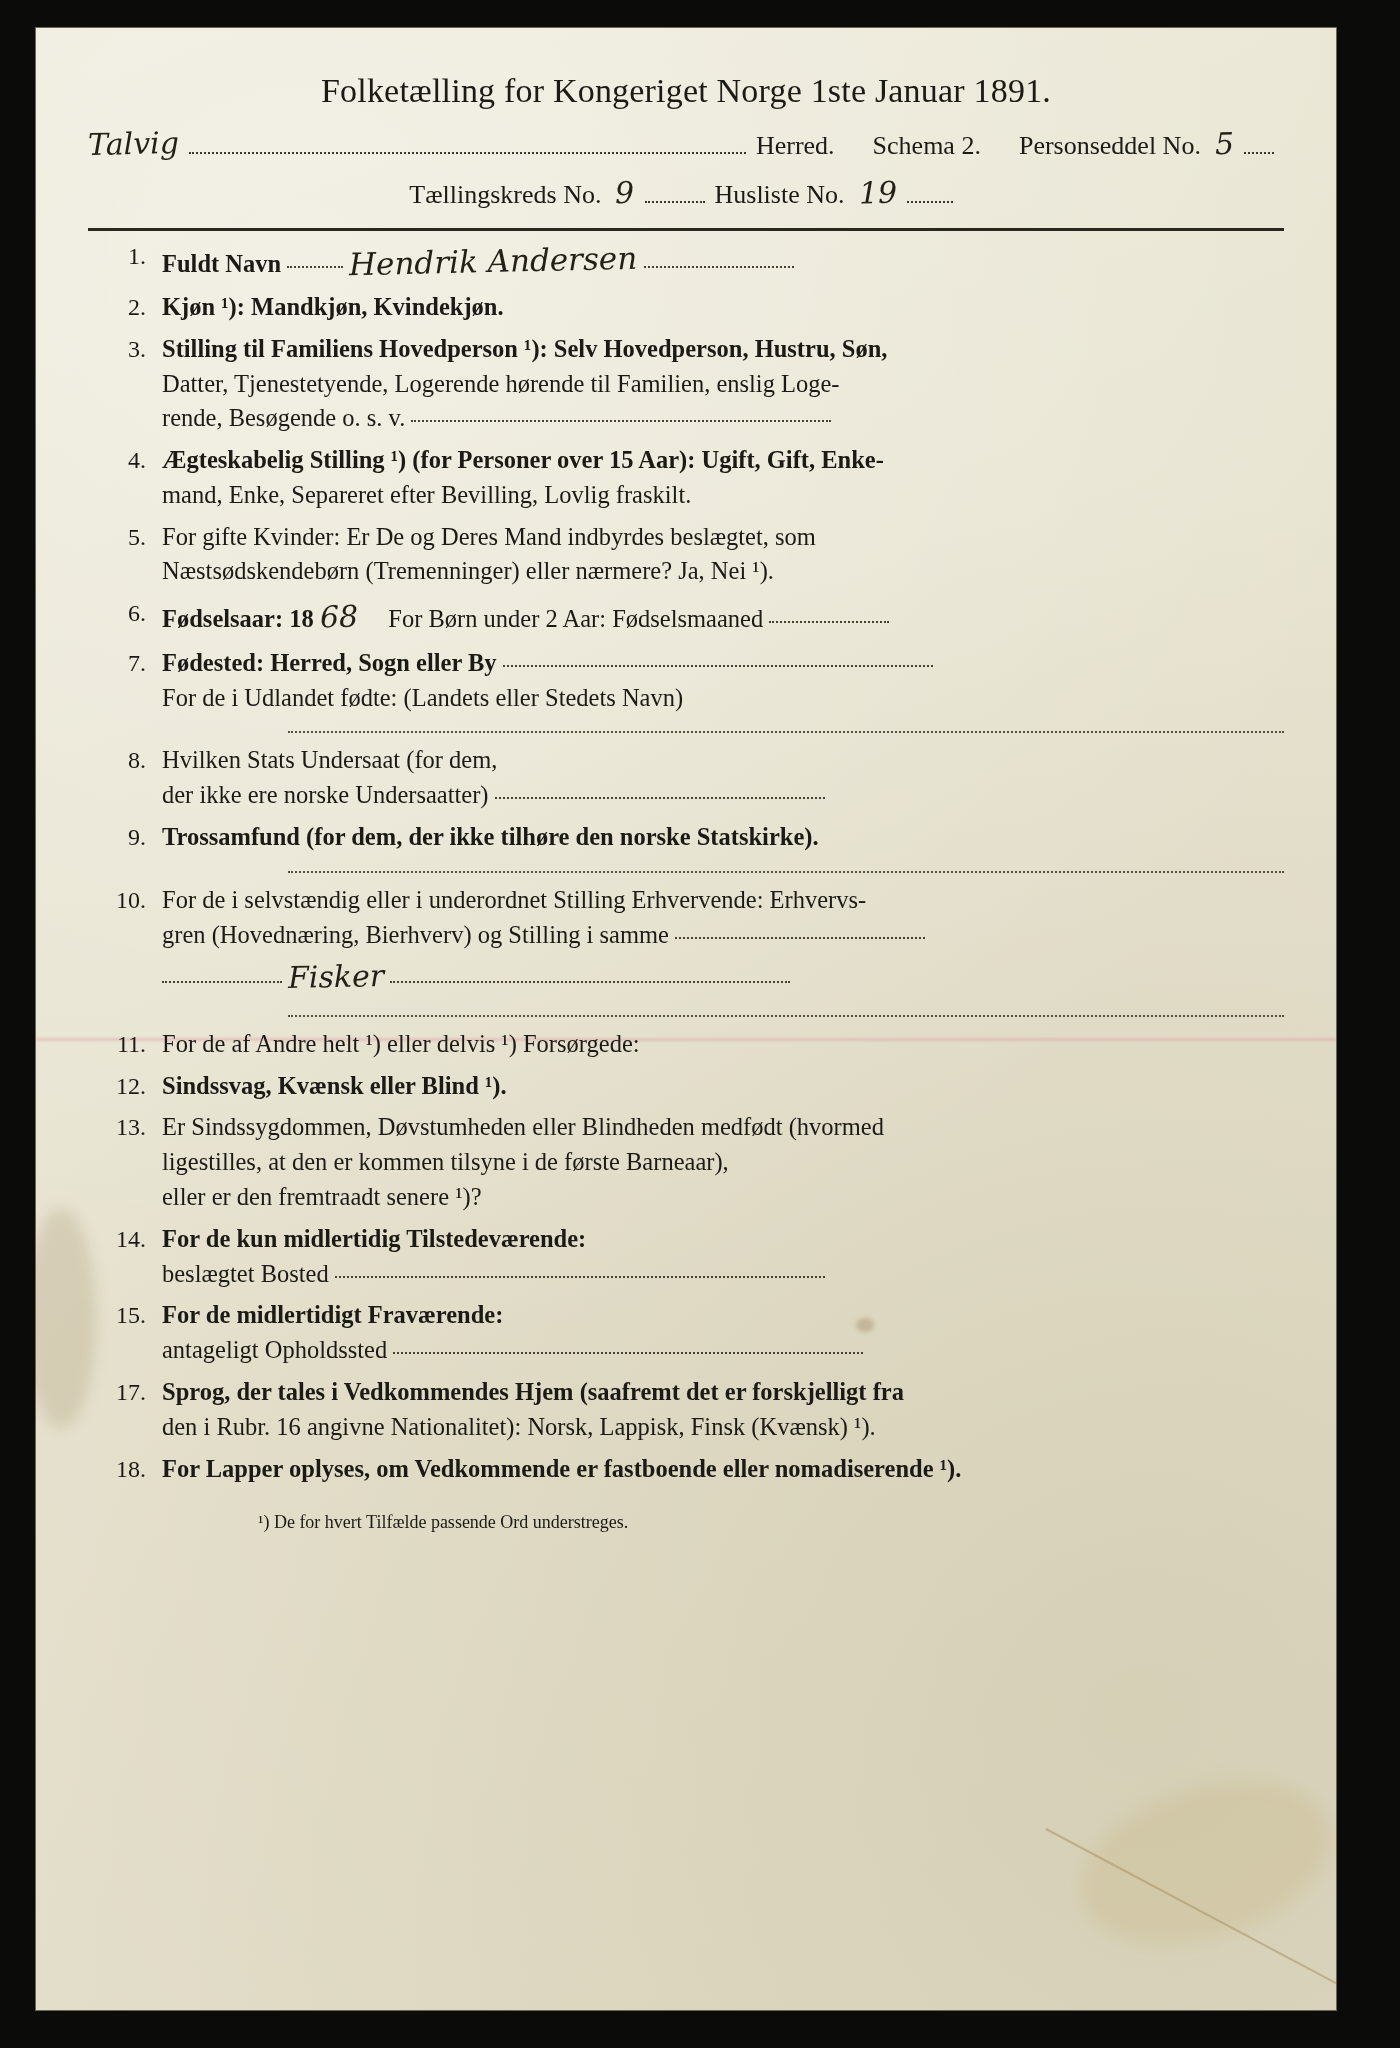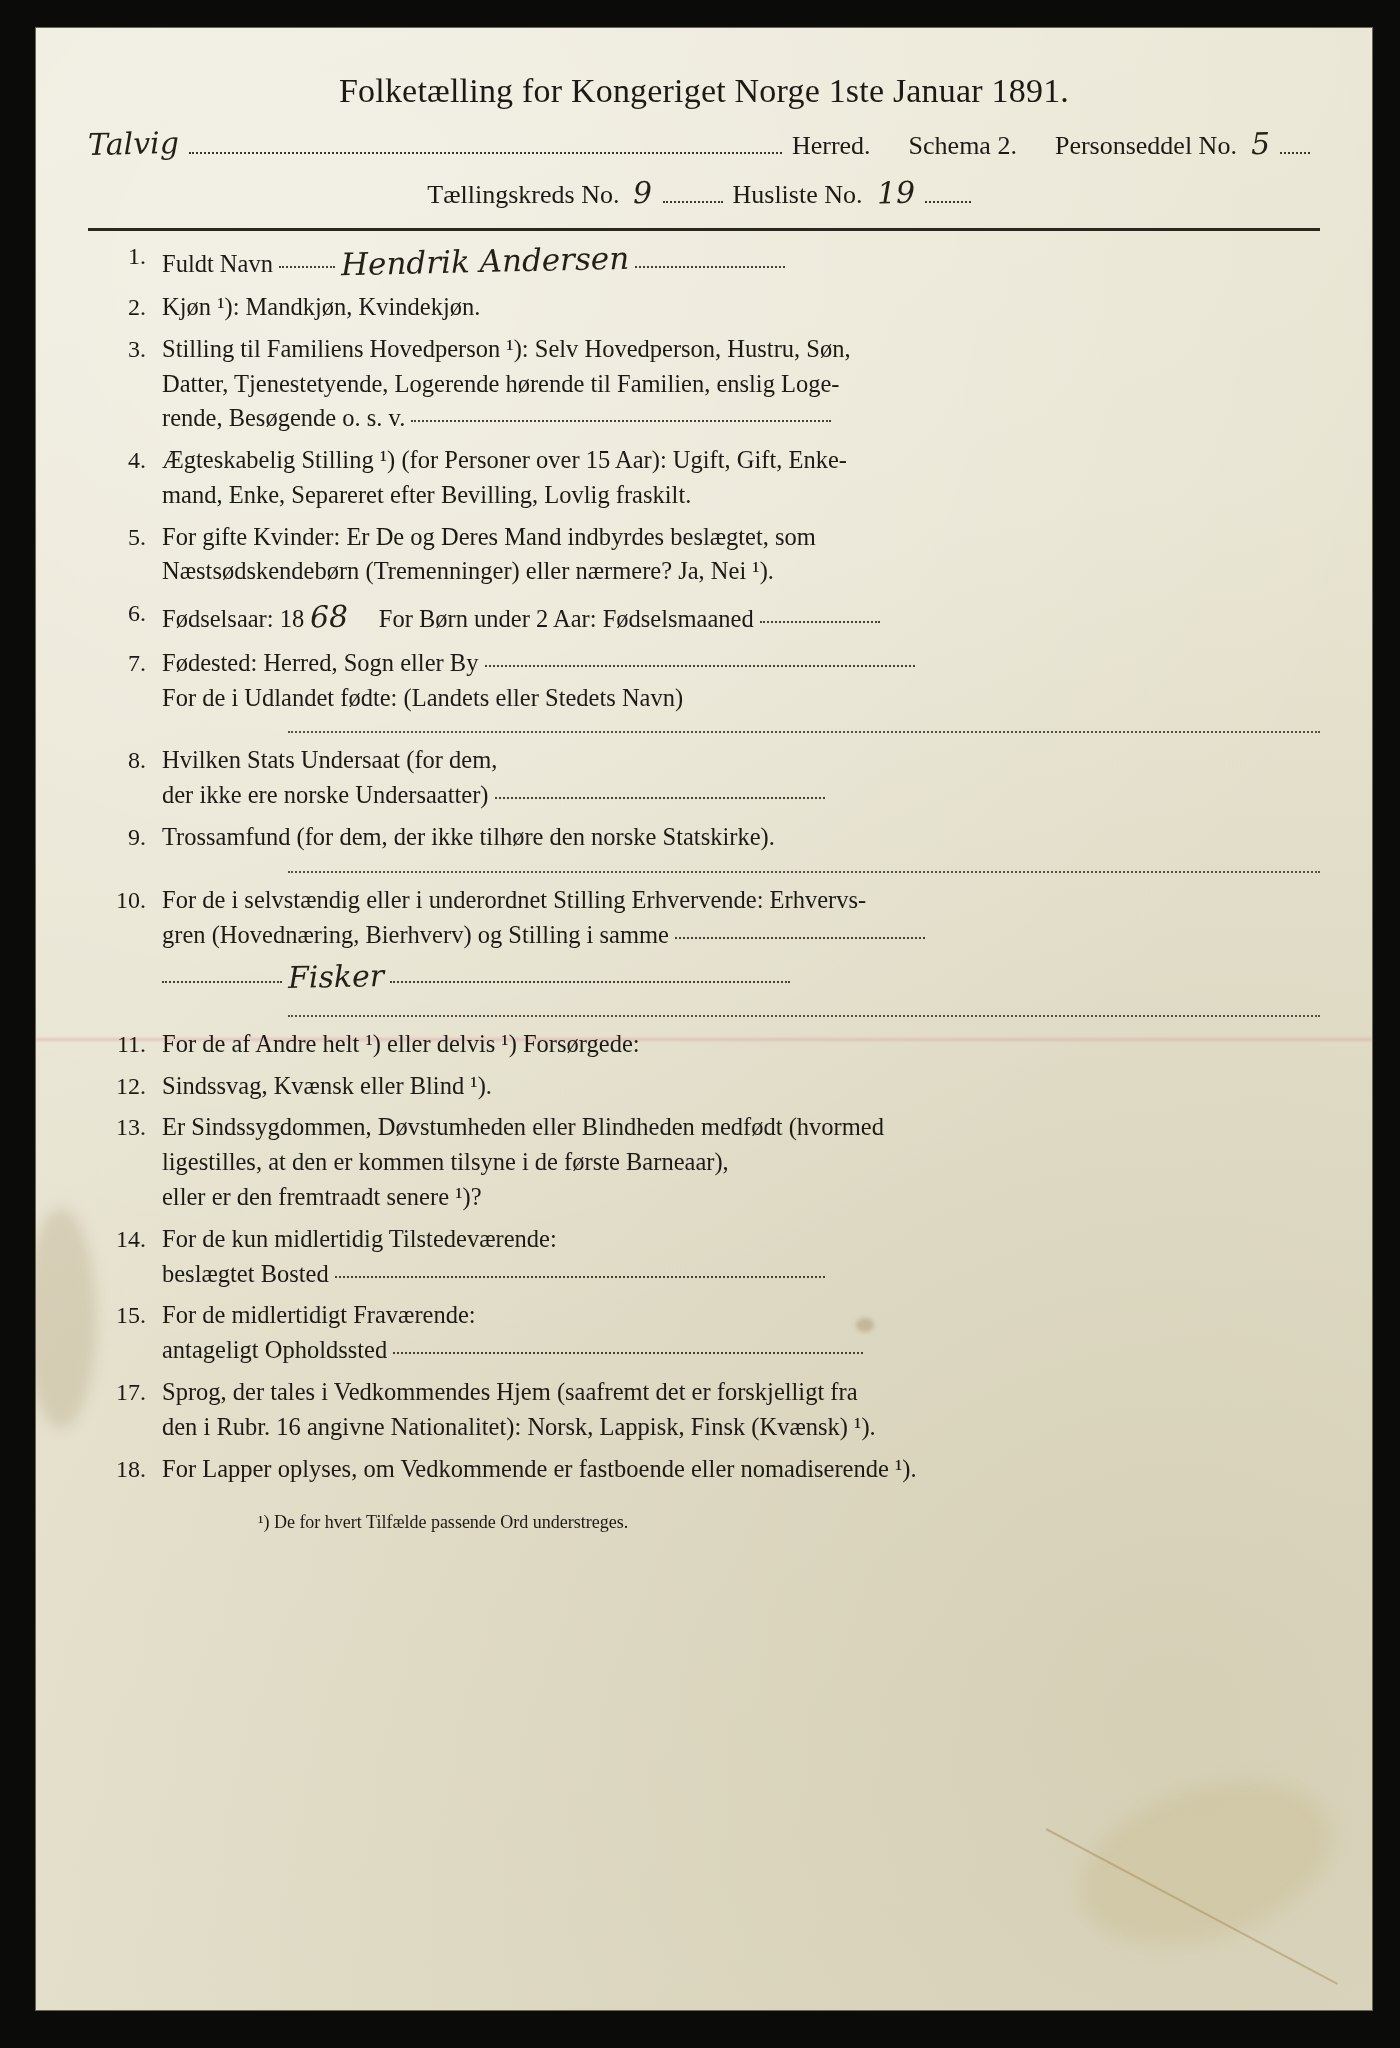--- a/index.html
+++ b/index.html
@@ -22,21 +22,20 @@
   
   .page {
     position: absolute;
     left: 36px;
     top: 28px;
     width: 1300px;
     height: 1982px;
     background: #e9e6d4;
     box-shadow: 0 0 0 1px #6a6754;
     overflow: hidden;
-    padding-left: 36px;
   }
   .paper-tint {
     position: absolute;
     inset: 0;
     background:
       radial-gradient(circle at 20% 12%, rgba(255,255,255,0.35), rgba(255,255,255,0) 55%),
       radial-gradient(circle at 85% 85%, rgba(180,172,135,0.30), rgba(255,255,255,0) 60%),
       linear-gradient(160deg, #edeada 0%, #e7e3d0 45%, #e2ddc8 100%);
     pointer-events: none;
   }
@@ -112,21 +111,21 @@
     width: 58px;
     text-align: right;
     padding-right: 16px;
     flex: none;
     font-size: 24px;
   }
   .q .body {
     flex: 1;
     min-width: 0;
   }
-  .b { font-weight: normal; }
+  .b { font-weight: bold; }
   .dotrun {
     display: inline-block;
     border-bottom: 2px dotted #45402f;
     vertical-align: 4px;
   }
   .sep-dots {
     border-bottom: 2px dotted #56513e;
     margin: 16px 0 10px 200px;
   }
   .footnote {

